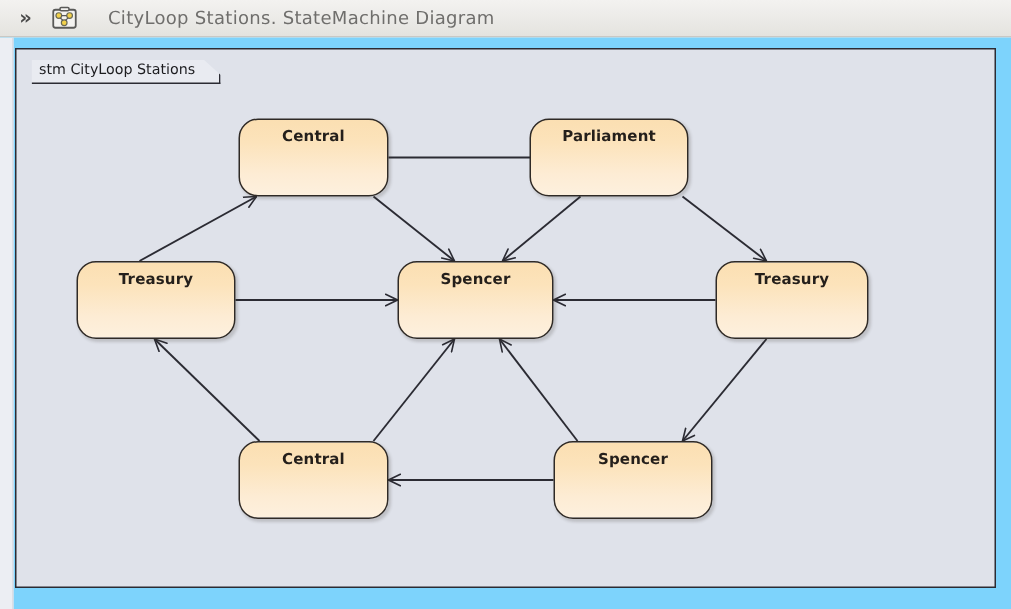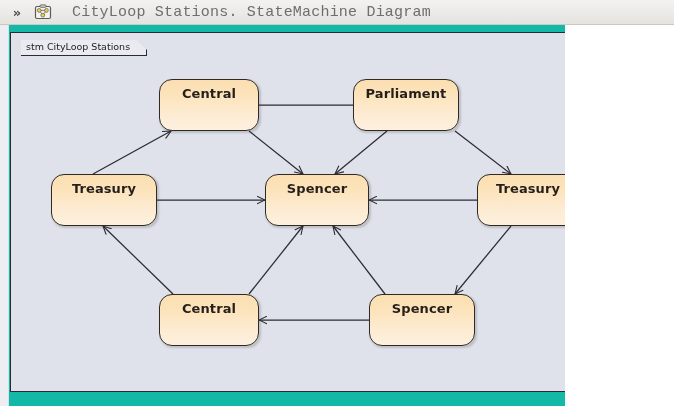--- a/index.html
+++ b/index.html
@@ -38,33 +38,32 @@
     user-select: none;
   }
   #diagram-type-icon {
     width: 18px; height: 16px;
     margin-left: 6px;
     position: relative;
     flex: 0 0 auto;
   }
   #titlebar-title {
     margin-left: 20px;
-    font-size: 15px;
+    font-size: 12px;
     color: #6f6e6c;
     letter-spacing: .2px;
     white-space: nowrap;
-    font-family: Liberation Mono, monospace;
   }
 
   
   #canvas {
     position: absolute;
     left: 0; top: 25px;
-    width: 565px; height: 381px;
-    background: #14b8a6;
+    width: 674px; height: 381px;
+    background: #7dd3fc;
     overflow: hidden;
   }
   #left-gutter {
     position: absolute;
     left: 0; top: 0;
     width: 9px; height: 381px;
     background: #eceef3;
     border-right: 1px solid #dcdee5;
     box-sizing: border-box;
   }
@@ -102,21 +101,21 @@
     box-sizing: border-box;
     border: 1.4px solid #2f2a26;
     border-radius: 13px;
     background: linear-gradient(to bottom, #fbdfb2 0%, #fce3bb 30%, #fdecd4 72%, #fdf0de 100%);
     box-shadow: 1.5px 1.5px 2px rgba(60,55,50,0.20);
   }
   .state-label {
     display: block;
     text-align: center;
     margin-top: 6px;
-    font-size: 13px;
+    font-size: 10px;
     font-weight: bold;
     color: #241f1b;
     letter-spacing: .1px;
   }
 
   #svg-edges {
     position: absolute;
     left: 0; top: 0;
     width: 654px; height: 360px;
     pointer-events: none;

